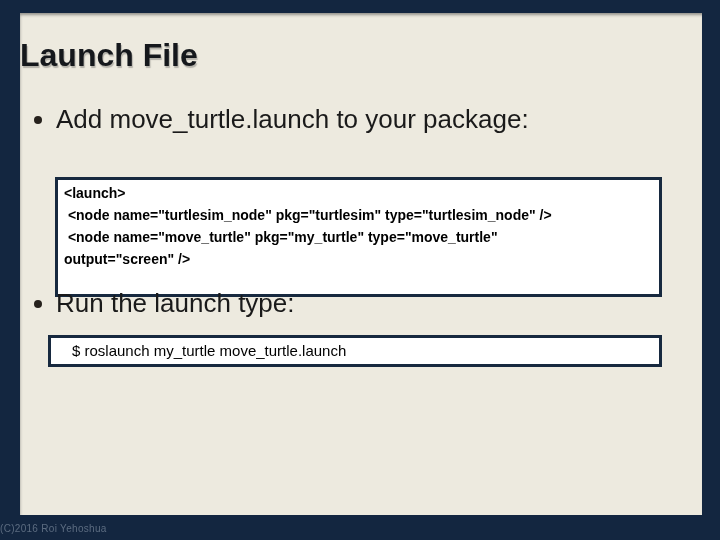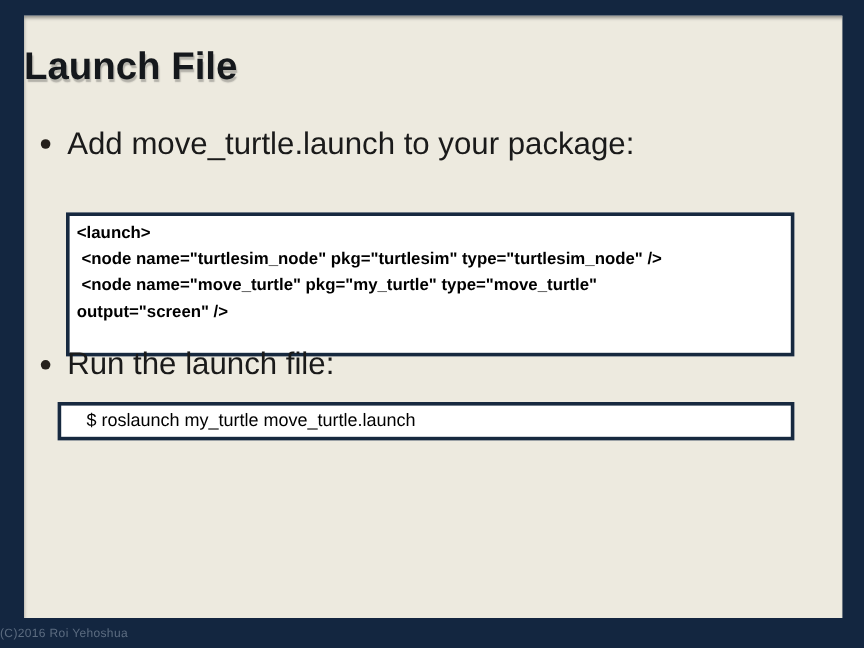--- a/index.html
+++ b/index.html
@@ -123,21 +123,21 @@
 
     <div class="codebox codebox1">
       <div class="code-line">&lt;launch&gt;</div>
       <div class="code-line"> &lt;node name="turtlesim_node" pkg="turtlesim" type="turtlesim_node" /&gt;</div>
       <div class="code-line"> &lt;node name="move_turtle" pkg="my_turtle" type="move_turtle"</div>
       <div class="code-line">output="screen" /&gt;</div>
     </div>
 
     <div class="bullet bullet2">
       <span class="dot"></span>
-      <span class="bullet-text">Run the launch file:</span>
+      <span class="bullet-text">Run the launch type:</span>
     </div>
 
     <div class="codebox codebox2">
       <div class="code-line">$ roslaunch my_turtle move_turtle.launch</div>
     </div>
 
   </div>
 
   <div class="footer">(C)2016 Roi Yehoshua</div>
 </div>

